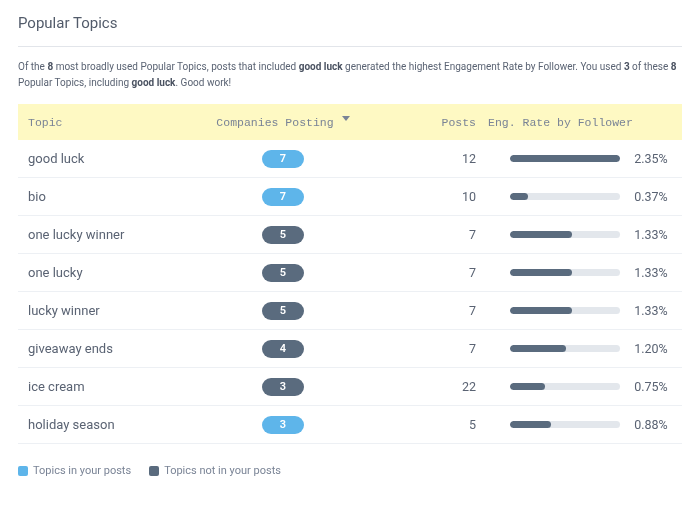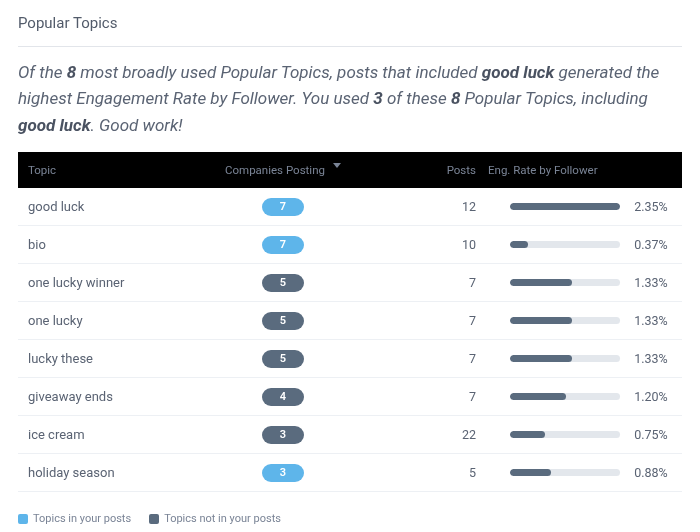--- a/index.html
+++ b/index.html
@@ -1,25 +1,25 @@
 <!DOCTYPE html>
 <html><head>
 <meta charset="utf-8">
 <style>
   * { box-sizing: border-box; margin: 0; padding: 0; }
   html, body { width: 700px; height: 532px; font-family: -apple-system, "Segoe UI", Roboto, "Helvetica Neue", Arial, sans-serif; background: #fff; color: #555; }
   .container { padding: 14px 18px 10px 18px; }
   .title { font-size: 15px; color: #525b6a; font-weight: 400; }
   .subtitle { font-size: 12px; color: #8a93a2; margin-top: 6px; }
   .divider { height: 1px; background: #e2e5ea; margin: 14px 0 12px 0; }
-  .summary { font-size: 17px; color: #5a6373; line-height: 1.55; font-style: italic; }
+  .summary { font-size: 10px; color: #5a6373; line-height: 1.55; }
   .summary b { font-weight: 700; color: #4a5261; }
   .table { margin-top: 14px; }
   .thead, .row { display: flex; align-items: center; }
-  .thead { background: #000000; height: 36px; font-size: 11.5px; color: #7a8496; }
+  .thead { background: #fef9c3; height: 36px; font-size: 11.5px; color: #7a8496; font-family: Liberation Mono, monospace; }
   .col-topic { flex: 0 0 190px; padding-left: 10px; }
   .col-comp  { flex: 0 0 150px; text-align: center; display: flex; justify-content: center; align-items: center; }
   .col-posts { flex: 0 0 130px; text-align: right; padding-right: 12px; }
   .col-eng   { flex: 1 1 auto; padding-right: 10px; }
   .thead .sort { display: inline-flex; align-items: flex-start; gap: 4px; cursor: pointer; }
   .caret { width: 0; height: 0; border-left: 4px solid transparent; border-right: 4px solid transparent; border-top: 5px solid #7a8496; margin-left: 4px; }
   .eng-head { }
   .row { height: 38px; border-bottom: 1px solid #edf0f4; font-size: 13px; color: #5a6373; }
   .pill { display: inline-flex; justify-content: center; align-items: center; min-width: 42px; height: 18px; border-radius: 9px; color: #fff; font-size: 11px; font-weight: 600; padding: 0 10px; }
   .pill.blue { background: #5eb5ea; }
@@ -105,21 +105,21 @@
           </div>
           <div class="col-posts posts-val">7</div>
           <div class="col-eng eng-cell">
             <div class="bar-track">
               <div class="bar-fill" style="width:56%"></div>
             </div>
             <div class="eng-val">1.33%</div>
           </div>
         </div>
         <div class="row">
-          <div class="col-topic">lucky these</div>
+          <div class="col-topic">lucky winner</div>
           <div class="col-comp">
             <span class="pill gray">5</span>
           </div>
           <div class="col-posts posts-val">7</div>
           <div class="col-eng eng-cell">
             <div class="bar-track">
               <div class="bar-fill" style="width:56%"></div>
             </div>
             <div class="eng-val">1.33%</div>
           </div>

